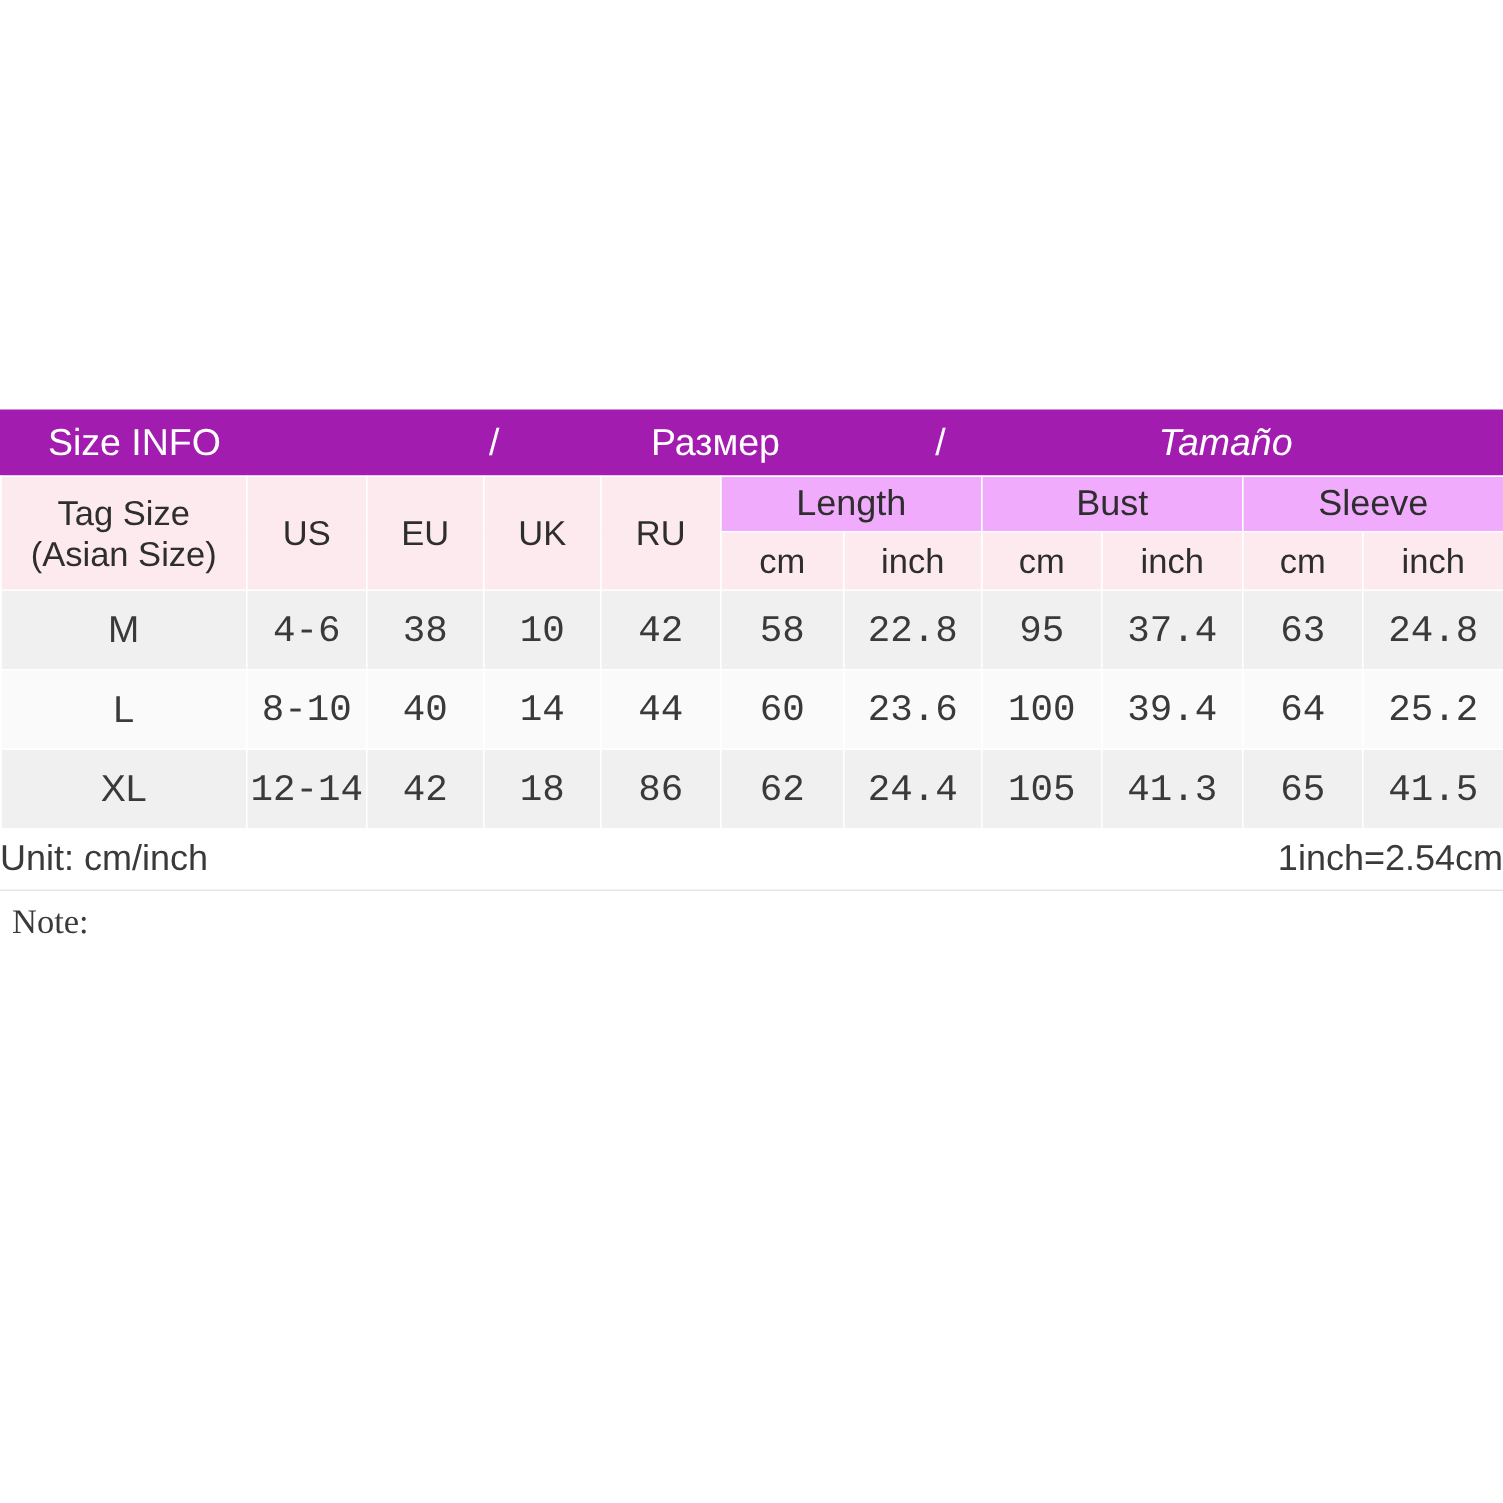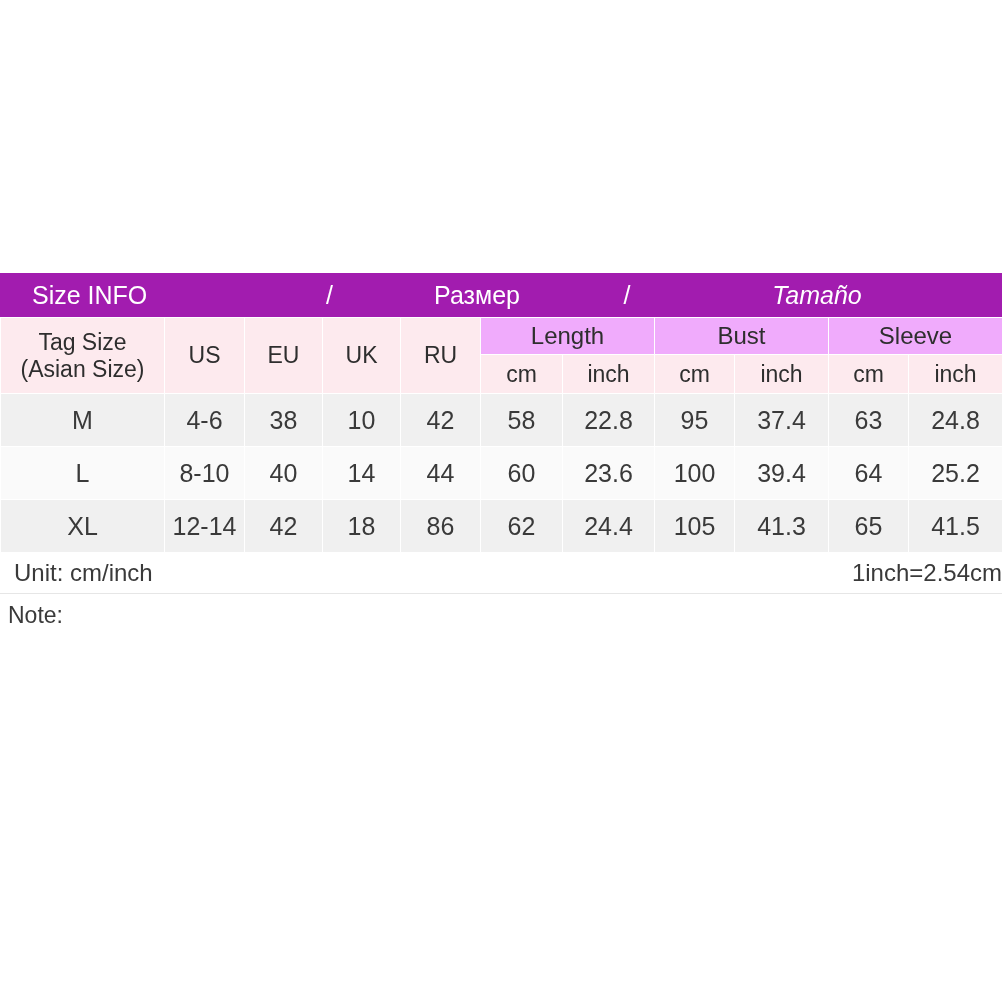--- a/index.html
+++ b/index.html
@@ -76,50 +76,49 @@
     font-weight: bold;
     font-size: 23px;
     line-height: 1.15;
     color: #2e2e2e;
   }
   .row-a td { background: #f0f0f0; height: 52px; }
   .row-b td { background: #fafafa; height: 52px; }
   .row-a td.size-col, .row-b td.size-col {
     font-size: 25px;
   }
-  .cell-num { font-size: 25px; }
+  .cell-num { font-size: 25px; font-family: Liberation Mono, monospace; }
 
   
   .unit-row {
     display: flex;
     align-items: center;
     height: 40px;
     background: #ffffff;
     font-size: 24px;
     color: #3a3a3a;
     border-bottom: 1px solid #e6e6e6;
   }
   .unit-row .u-left {
     width: 460px;
-    padding-left: 14px;
     box-sizing: border-box;
   }
   .unit-row .u-right {
     flex: 1;
     text-align: right;
   }
 
   
   .note-block {
     padding: 6px 14px 0 8px;
     font-size: 23px;
     color: #3a3a3a;
     line-height: 1.32;
   }
-  .note-title { margin-bottom: 4px; }
+  .note-title { margin-bottom: 4px; font-family: Liberation Serif, serif; }
   .note-body { }
 </style>
 </head>
 <body>
 
 <div class="page">
   <div class="chart-wrap">
 
     <div class="banner">
       <div class="b-cell b-left">Size INFO</div>

